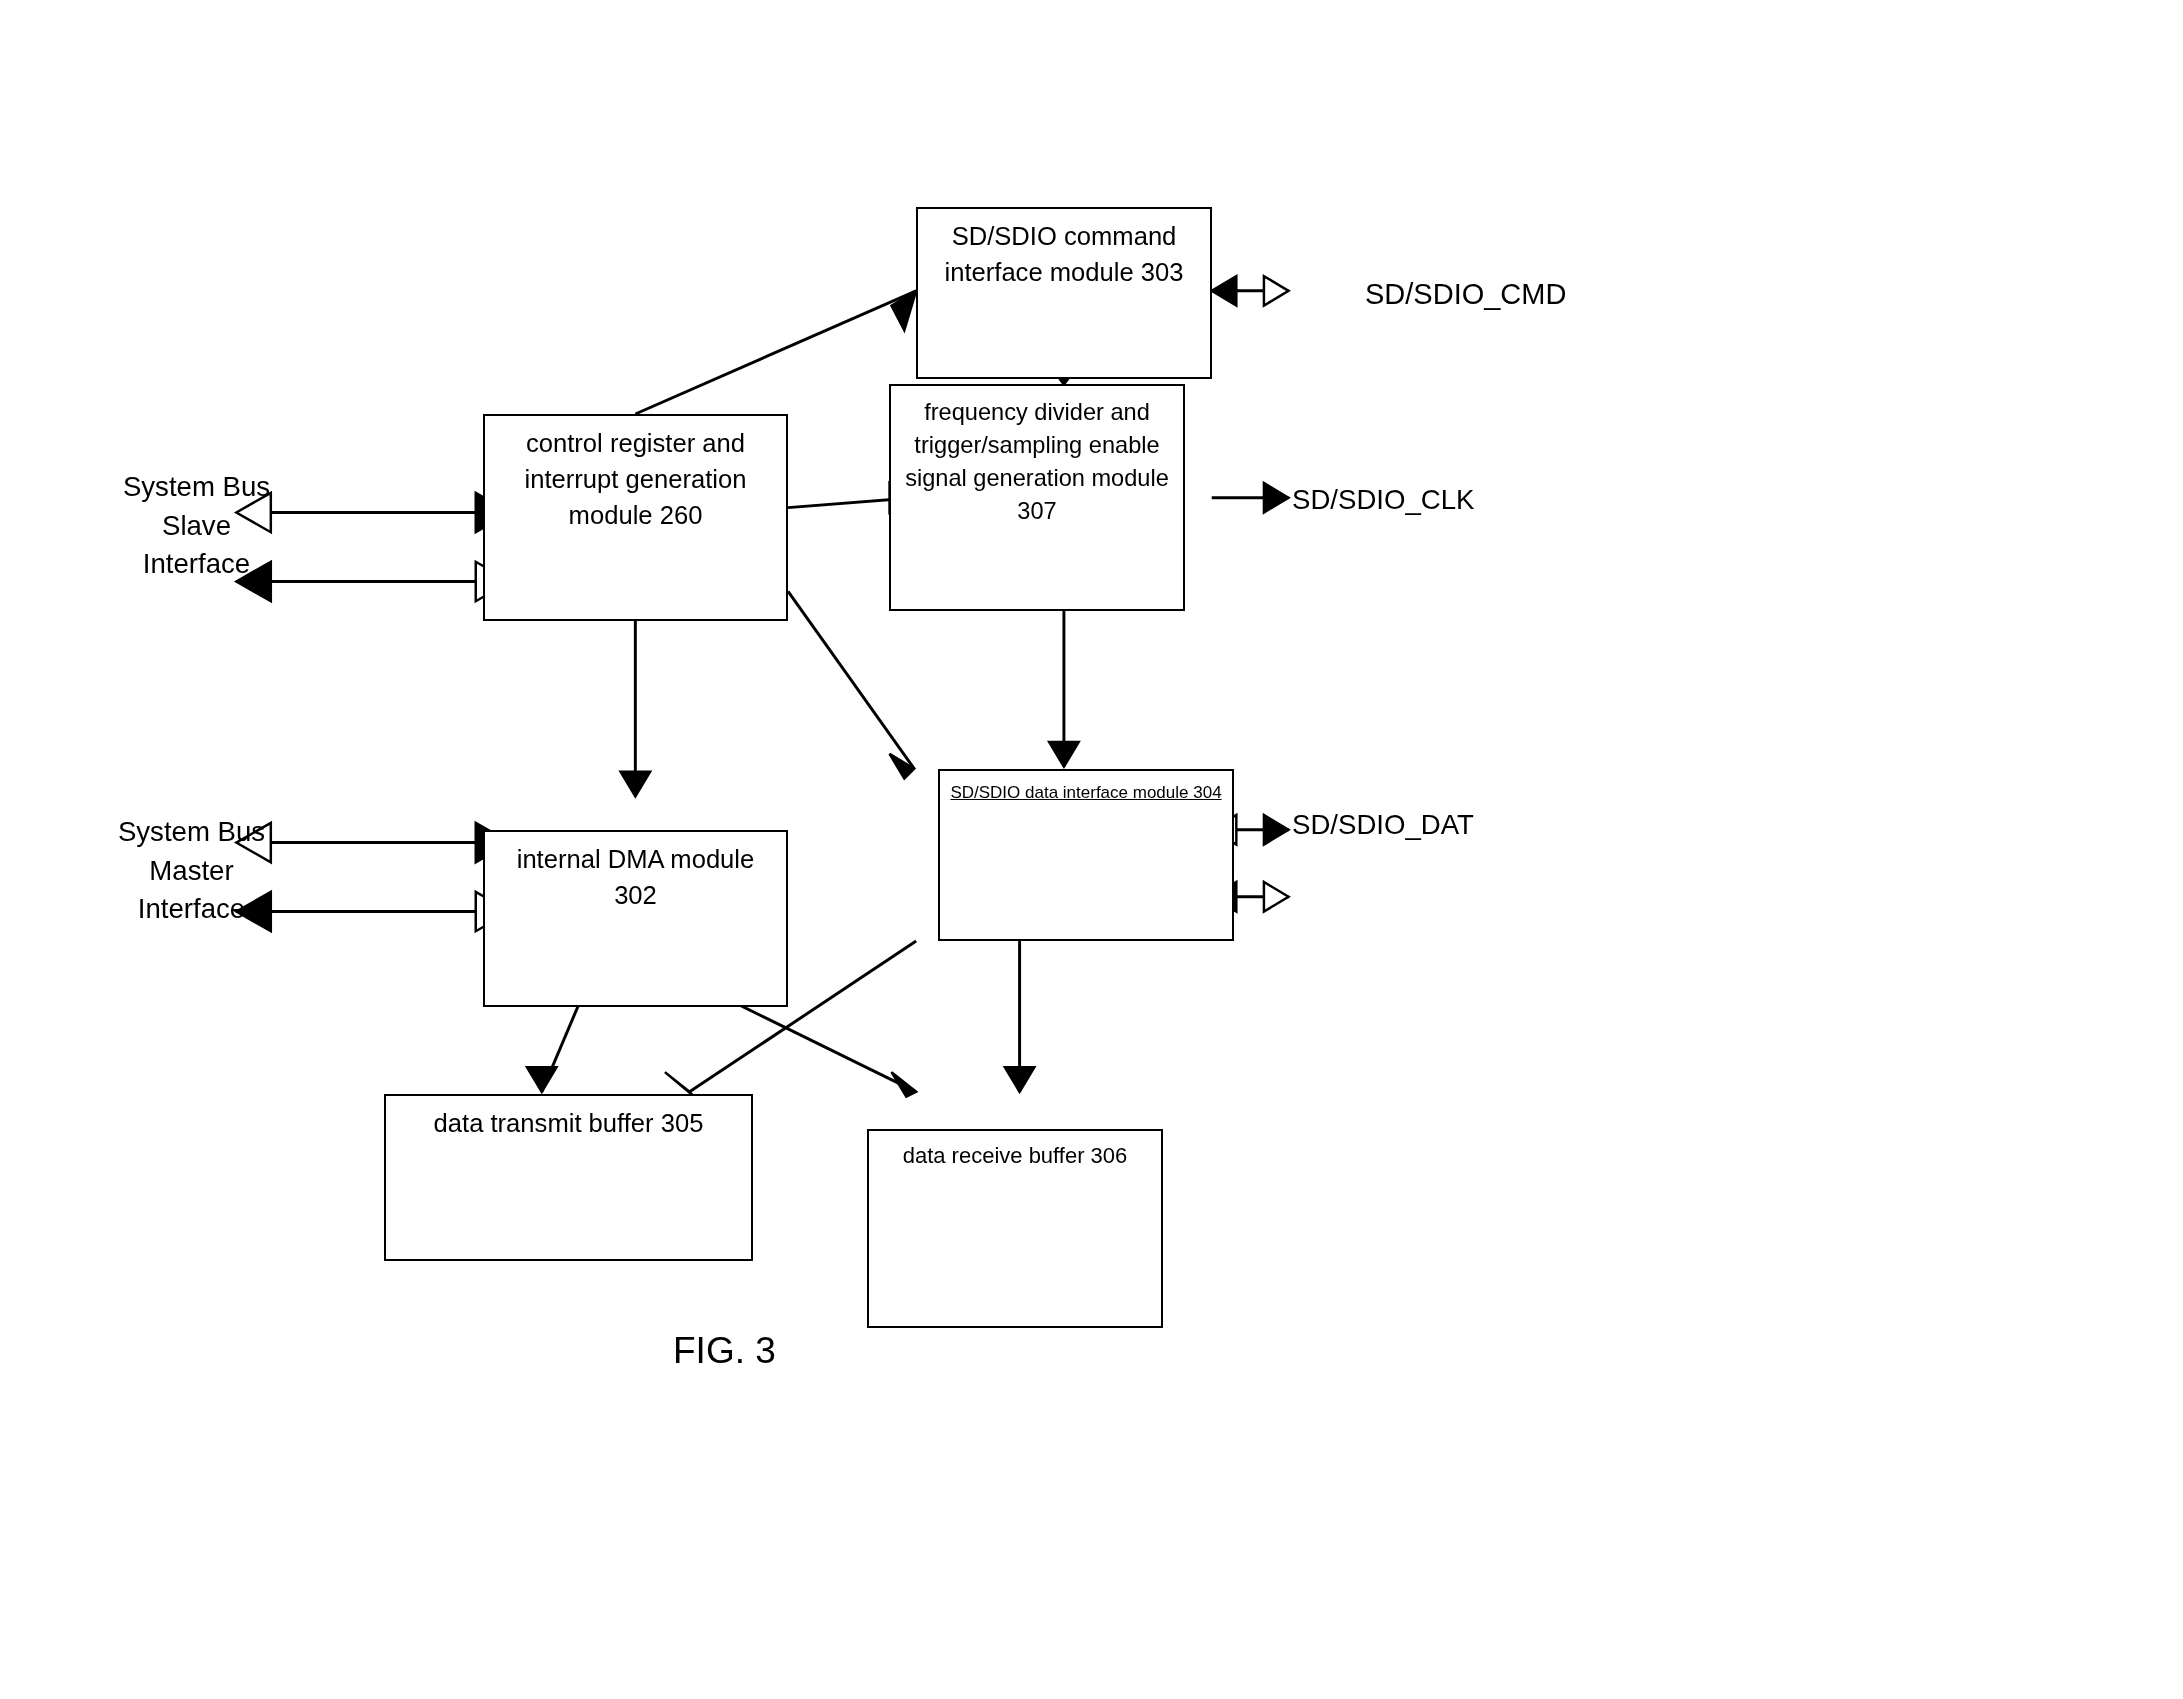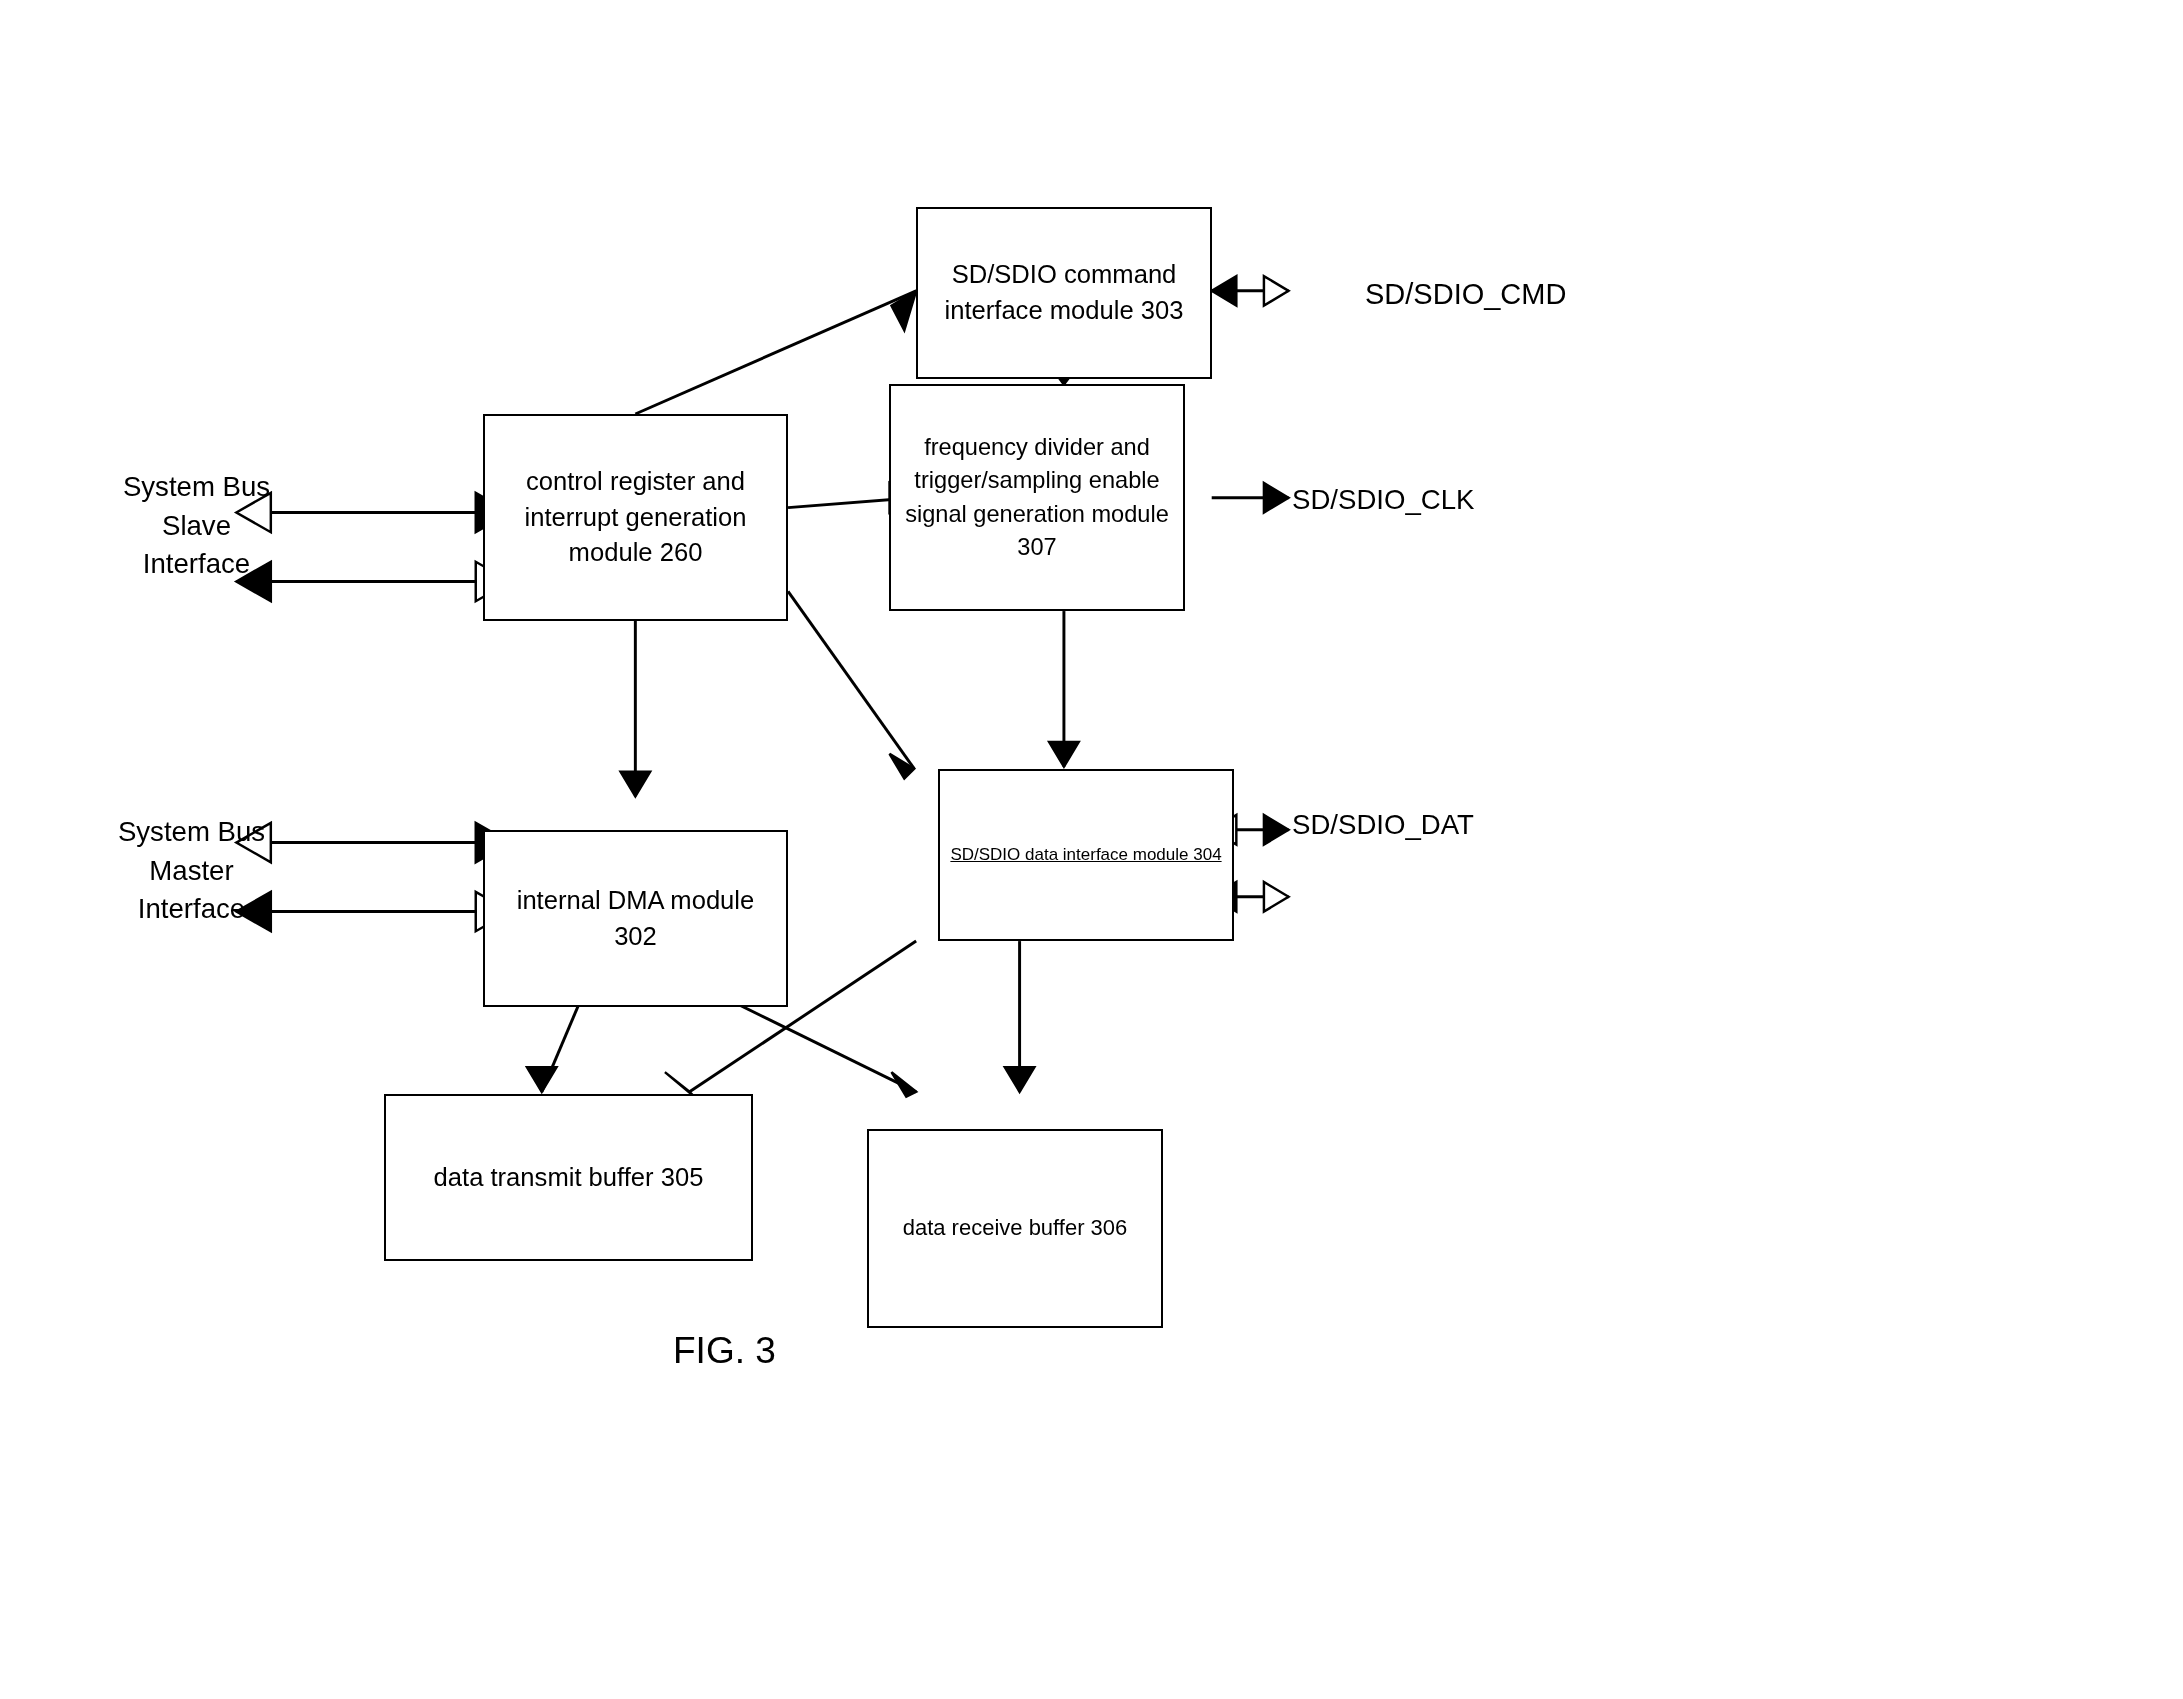--- a/index.html
+++ b/index.html
@@ -16,21 +16,20 @@
       top: 79px;
       left: 59px;
       width: 2066px;
       height: 1537px;
     }
     .box {
       position: absolute;
       border: 2.5px solid #000;
       background: #fff;
       display: flex;
-      align-items: center;
       justify-content: center;
       text-align: center;
       font-size: 27.6px;
       line-height: 1.4;
       padding: 9.9px;
     }
     .label {
       position: absolute;
       font-size: 27.6px;
       text-align: center;

